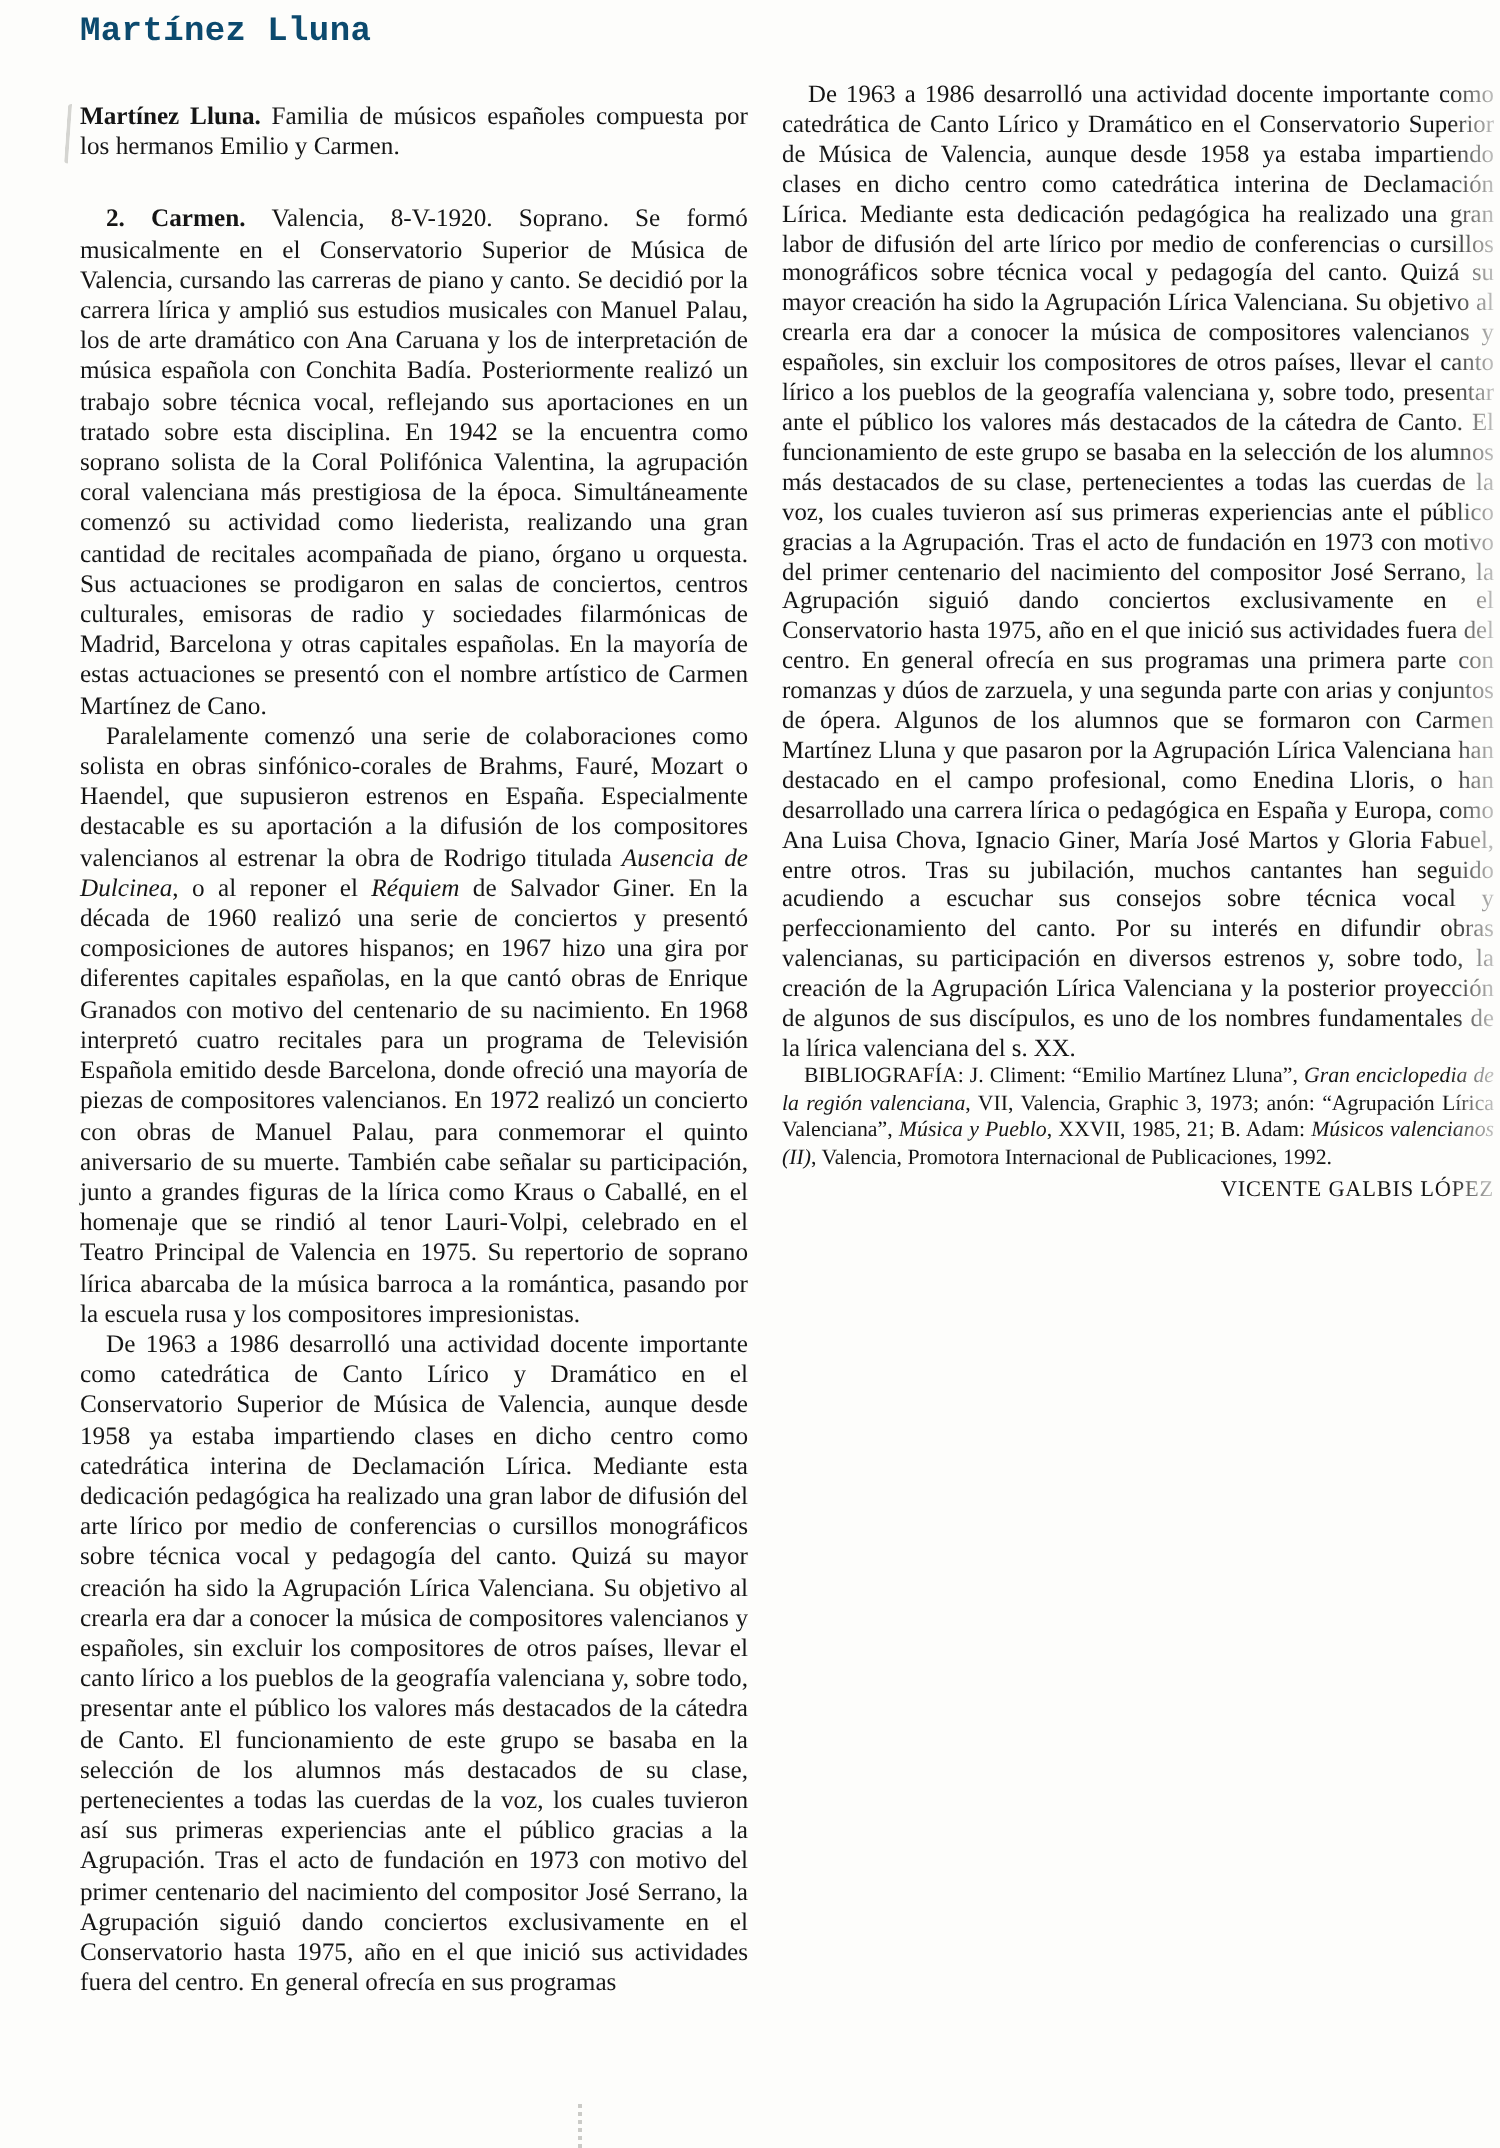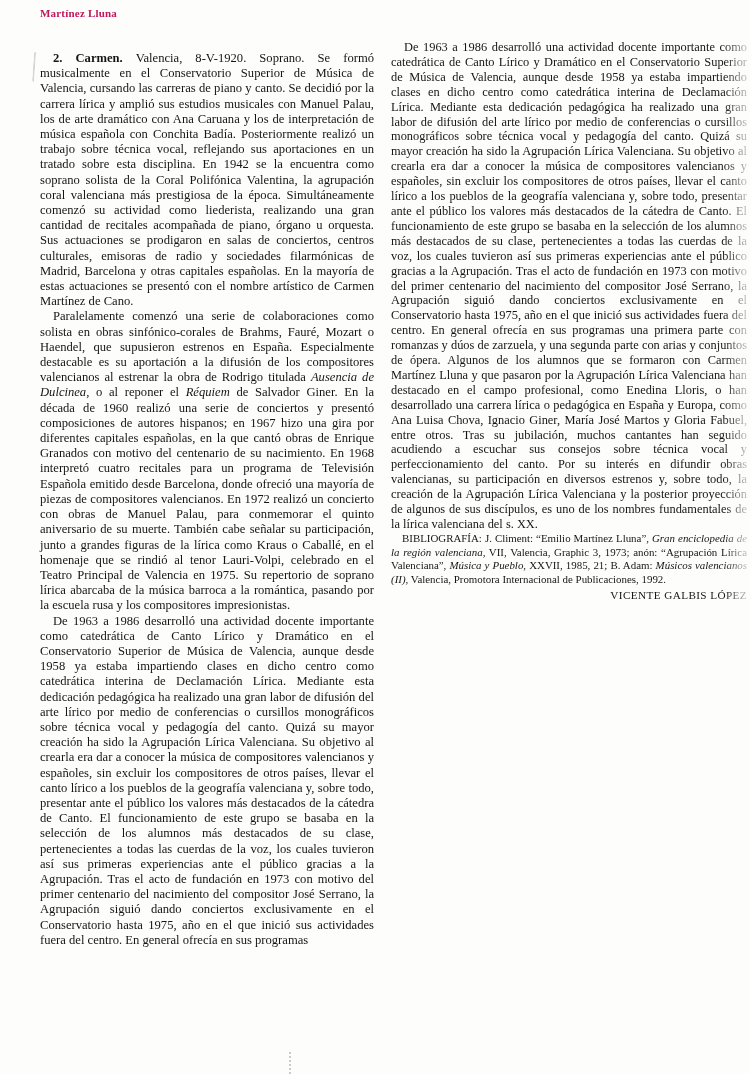--- a/index.html
+++ b/index.html
@@ -14,24 +14,25 @@
     background: #fdfdfb;
     overflow: hidden;
     font-family: "Liberation Serif", "DejaVu Serif", serif;
     color: #151515;
   }
   .running-head {
     position: absolute;
     top: 7px;
     left: 40px;
     margin: 0;
-    font-size: 11px;
+    font-size: 17px;
     font-weight: bold;
     letter-spacing: 0.2px;
-    color: #be185d;
+    color: #0c4a6e;
+    font-family: Liberation Mono, monospace;
   }
   .col {
     position: absolute;
     text-rendering: optimizeLegibility;
   }
   .col-left {
     top: 51px;
     left: 40px;
     width: 334px;
   }
@@ -96,20 +97,21 @@
   }
 </style>
 </head>
 <body>
 
 <div class="page">
 
   <h1 class="running-head">Martínez Lluna</h1>
 
   <div class="col col-left">
+      <p class="para entry"><span class="run-b">Martínez Lluna. </span><span class="run-n">Familia de músicos españoles compuesta por los hermanos Emilio y Carmen.</span></p>
       <p class="para body indent"><span class="run-b">2. Carmen. </span><span class="run-n">Valencia, 8-V-1920. Soprano. Se formó musicalmente en el Conservatorio Superior de Música de Valencia, cursando las carreras de piano y canto. Se decidió por la carrera lírica y amplió sus estudios musicales con Manuel Palau, los de arte dramático con Ana Caruana y los de interpretación de música española con Conchita Badía. Posteriormente realizó un trabajo sobre técnica vocal, reflejando sus aportaciones en un tratado sobre esta disciplina. En 1942 se la encuentra como soprano solista de la Coral Polifónica Valentina, la agrupación coral valenciana más prestigiosa de la época. Simultáneamente comenzó su actividad como liederista, realizando una gran cantidad de recitales acompañada de piano, órgano u orquesta. Sus actuaciones se prodigaron en salas de conciertos, centros culturales, emisoras de radio y sociedades filarmónicas de Madrid, Barcelona y otras capitales españolas. En la mayoría de estas actuaciones se presentó con el nombre artístico de Carmen Martínez de Cano.</span></p>
       <p class="para body indent"><span class="run-n">Paralelamente comenzó una serie de colaboraciones como solista en obras sinfónico-corales de Brahms, Fauré, Mozart o Haendel, que supusieron estrenos en España. Especialmente destacable es su aportación a la difusión de los compositores valencianos al estrenar la obra de Rodrigo titulada </span><span class="run-i">Ausencia de Dulcinea</span><span class="run-n">, o al reponer el </span><span class="run-i">Réquiem</span><span class="run-n"> de Salvador Giner. En la década de 1960 realizó una serie de conciertos y presentó composiciones de autores hispanos; en 1967 hizo una gira por diferentes capitales españolas, en la que cantó obras de Enrique Granados con motivo del centenario de su nacimiento. En 1968 interpretó cuatro recitales para un programa de Televisión Española emitido desde Barcelona, donde ofreció una mayoría de piezas de compositores valencianos. En 1972 realizó un concierto con obras de Manuel Palau, para conmemorar el quinto aniversario de su muerte. También cabe señalar su participación, junto a grandes figuras de la lírica como Kraus o Caballé, en el homenaje que se rindió al tenor Lauri-Volpi, celebrado en el Teatro Principal de Valencia en 1975. Su repertorio de soprano lírica abarcaba de la música barroca a la romántica, pasando por la escuela rusa y los compositores impresionistas.</span></p>
       <p class="para body indent"><span class="run-n">De 1963 a 1986 desarrolló una actividad docente importante como catedrática de Canto Lírico y Dramático en el Conservatorio Superior de Música de Valencia, aunque desde 1958 ya estaba impartiendo clases en dicho centro como catedrática interina de Declamación Lírica. Mediante esta dedicación pedagógica ha realizado una gran labor de difusión del arte lírico por medio de conferencias o cursillos monográficos sobre técnica vocal y pedagogía del canto. Quizá su mayor creación ha sido la Agrupación Lírica Valenciana. Su objetivo al crearla era dar a conocer la música de compositores valencianos y españoles, sin excluir los compositores de otros países, llevar el canto lírico a los pueblos de la geografía valenciana y, sobre todo, presentar ante el público los valores más destacados de la cátedra de Canto. El funcionamiento de este grupo se basaba en la selección de los alumnos más destacados de su clase, pertenecientes a todas las cuerdas de la voz, los cuales tuvieron así sus primeras experiencias ante el público gracias a la Agrupación. Tras el acto de fundación en 1973 con motivo del primer centenario del nacimiento del compositor José Serrano, la Agrupación siguió dando conciertos exclusivamente en el Conservatorio hasta 1975, año en el que inició sus actividades fuera del centro. En general ofrecía en sus programas</span></p>
     </div>
 
   <div class="col col-right">
       <p class="para body indent"><span class="run-n">De 1963 a 1986 desarrolló una actividad docente importante como catedrática de Canto Lírico y Dramático en el Conservatorio Superior de Música de Valencia, aunque desde 1958 ya estaba impartiendo clases en dicho centro como catedrática interina de Declamación Lírica. Mediante esta dedicación pedagógica ha realizado una gran labor de difusión del arte lírico por medio de conferencias o cursillos monográficos sobre técnica vocal y pedagogía del canto. Quizá su mayor creación ha sido la Agrupación Lírica Valenciana. Su objetivo al crearla era dar a conocer la música de compositores valencianos y españoles, sin excluir los compositores de otros países, llevar el canto lírico a los pueblos de la geografía valenciana y, sobre todo, presentar ante el público los valores más destacados de la cátedra de Canto. El funcionamiento de este grupo se basaba en la selección de los alumnos más destacados de su clase, pertenecientes a todas las cuerdas de la voz, los cuales tuvieron así sus primeras experiencias ante el público gracias a la Agrupación. Tras el acto de fundación en 1973 con motivo del primer centenario del nacimiento del compositor José Serrano, la Agrupación siguió dando conciertos exclusivamente en el Conservatorio hasta 1975, año en el que inició sus actividades fuera del centro. En general ofrecía en sus programas una primera parte con romanzas y dúos de zarzuela, y una segunda parte con arias y conjuntos de ópera. Algunos de los alumnos que se formaron con Carmen Martínez Lluna y que pasaron por la Agrupación Lírica Valenciana han destacado en el campo profesional, como Enedina Lloris, o han desarrollado una carrera lírica o pedagógica en España y Europa, como Ana Luisa Chova, Ignacio Giner, María José Martos y Gloria Fabuel, entre otros. Tras su jubilación, muchos cantantes han seguido acudiendo a escuchar sus consejos sobre técnica vocal y perfeccionamiento del canto. Por su interés en difundir obras valencianas, su participación en diversos estrenos y, sobre todo, la creación de la Agrupación Lírica Valenciana y la posterior proyección de algunos de sus discípulos, es uno de los nombres fundamentales de la lírica valenciana del s. XX.</span></p>
       <p class="para biblio"><span class="run-n">BIBLIOGRAFÍA: J. Climent: “Emilio Martínez Lluna”, </span><span class="run-i">Gran enciclopedia de la región valenciana</span><span class="run-n">, VII, Valencia, Graphic 3, 1973; anón: “Agrupación Lírica Valenciana”, </span><span class="run-i">Música y Pueblo</span><span class="run-n">, XXVII, 1985, 21; B. Adam: </span><span class="run-i">Músicos valencianos (II)</span><span class="run-n">, Valencia, Promotora Internacional de Publicaciones, 1992.</span></p>
       <p class="para signature"><span class="run-n">VICENTE GALBIS LÓPEZ</span></p>
     </div>

